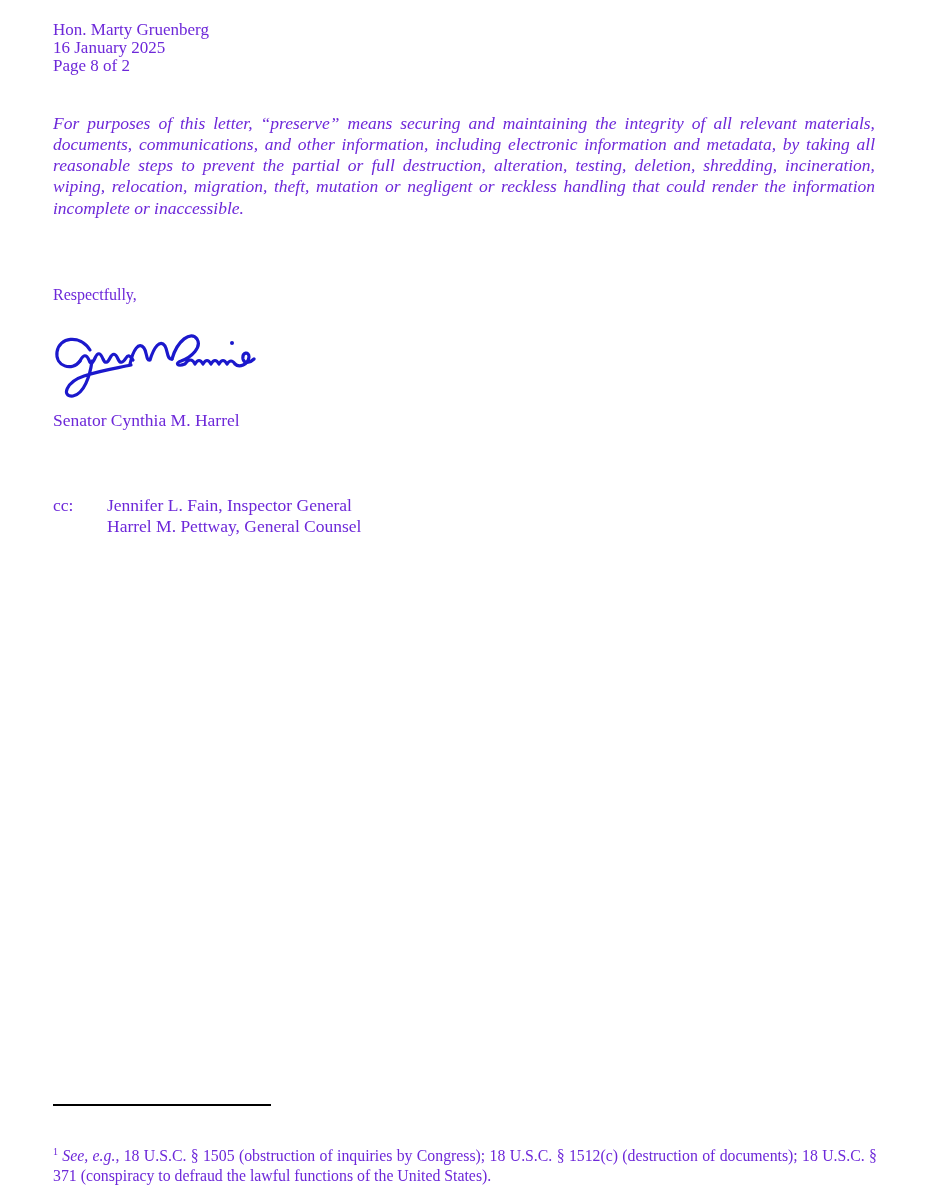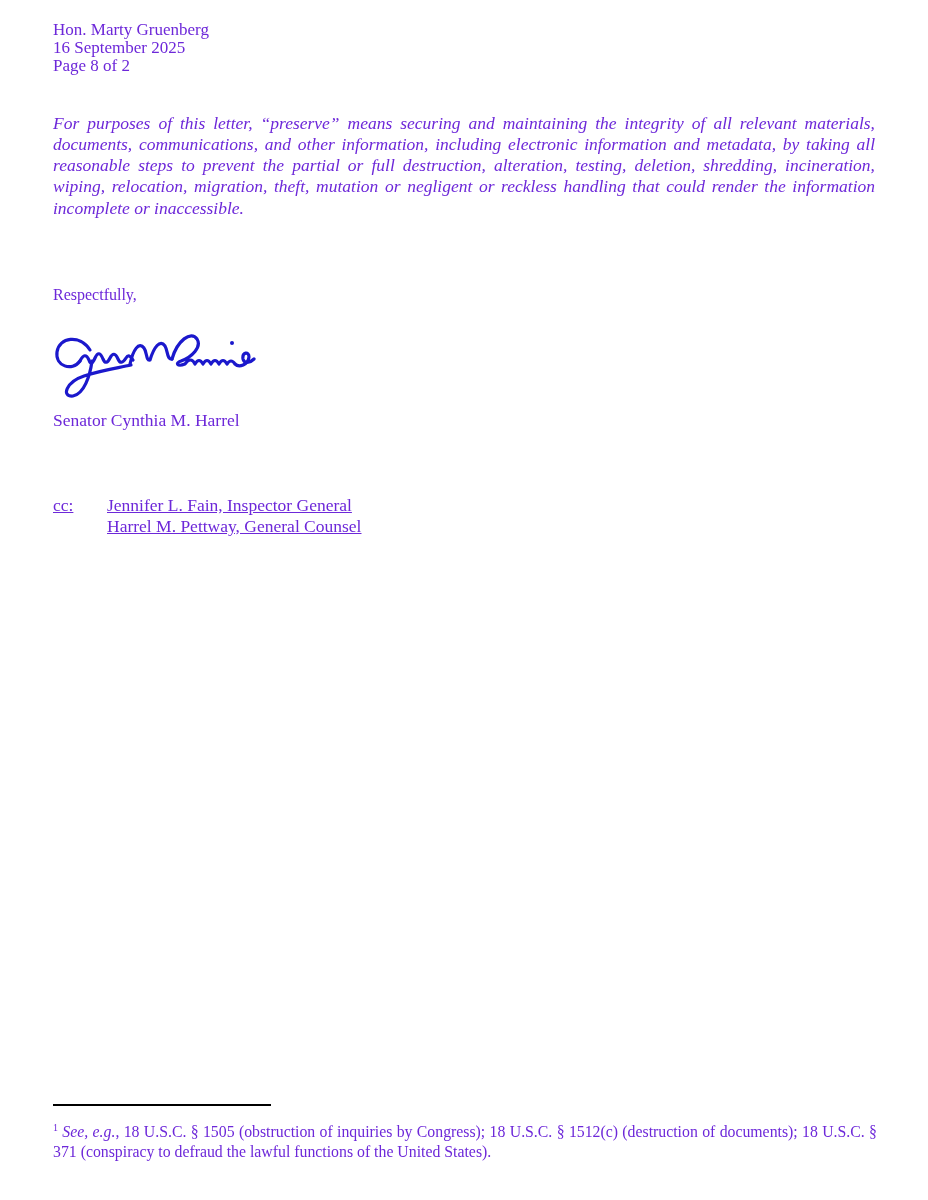--- a/index.html
+++ b/index.html
@@ -59,35 +59,34 @@
     left: 53px;
     font-size: 17.5px;
   }
   .cc-block {
     position: absolute;
     top: 495px;
     left: 53px;
     font-size: 17.5px;
     line-height: 21.3px;
     display: flex;
-    text-decoration: underline;
   }
   .cc-label { width: 54px; }
   .cc-names div { white-space: nowrap; }
   .footnote-rule {
     position: absolute;
     top: 1104px;
     left: 53px;
     width: 218px;
     height: 2px;
     background: #000000;
   }
   .footnote {
     position: absolute;
-    top: 1078px;
+    top: 1102px;
     left: 53px;
     width: 824px;
     font-size: 15.8px;
     line-height: 20px;
     text-align: justify;
     margin-top: 44px;
   }
   .footnote .italic { font-style: italic; }
   sup.fn-marker {
     font-size: 10px;
@@ -95,21 +94,21 @@
     line-height: 0;
   }
 </style>
 </head>
 <body>
 
 <div class="page">
 
   <div class="header-block">
     <div>Hon. Marty Gruenberg</div>
-    <div>16 September 2025</div>
+    <div>16 January 2025</div>
     <div>Page 8 of 2</div>
   </div>
 
   <p class="body-para para-1">For purposes of this letter, “preserve” means securing and maintaining the integrity of all relevant materials, documents, communications, and other information, including electronic information and metadata, by taking all reasonable steps to prevent the partial or full destruction, alteration, testing, deletion, shredding, incineration, wiping, relocation, migration, theft, mutation or negligent or reckless handling that could render the information incomplete or inaccessible.</p>
 
 
   <div class="valediction">Respectfully,</div>
 
   <div class="signature-wrap">
     <svg width="232" height="92" viewBox="0 0 232 92" xmlns="http://www.w3.org/2000/svg">

